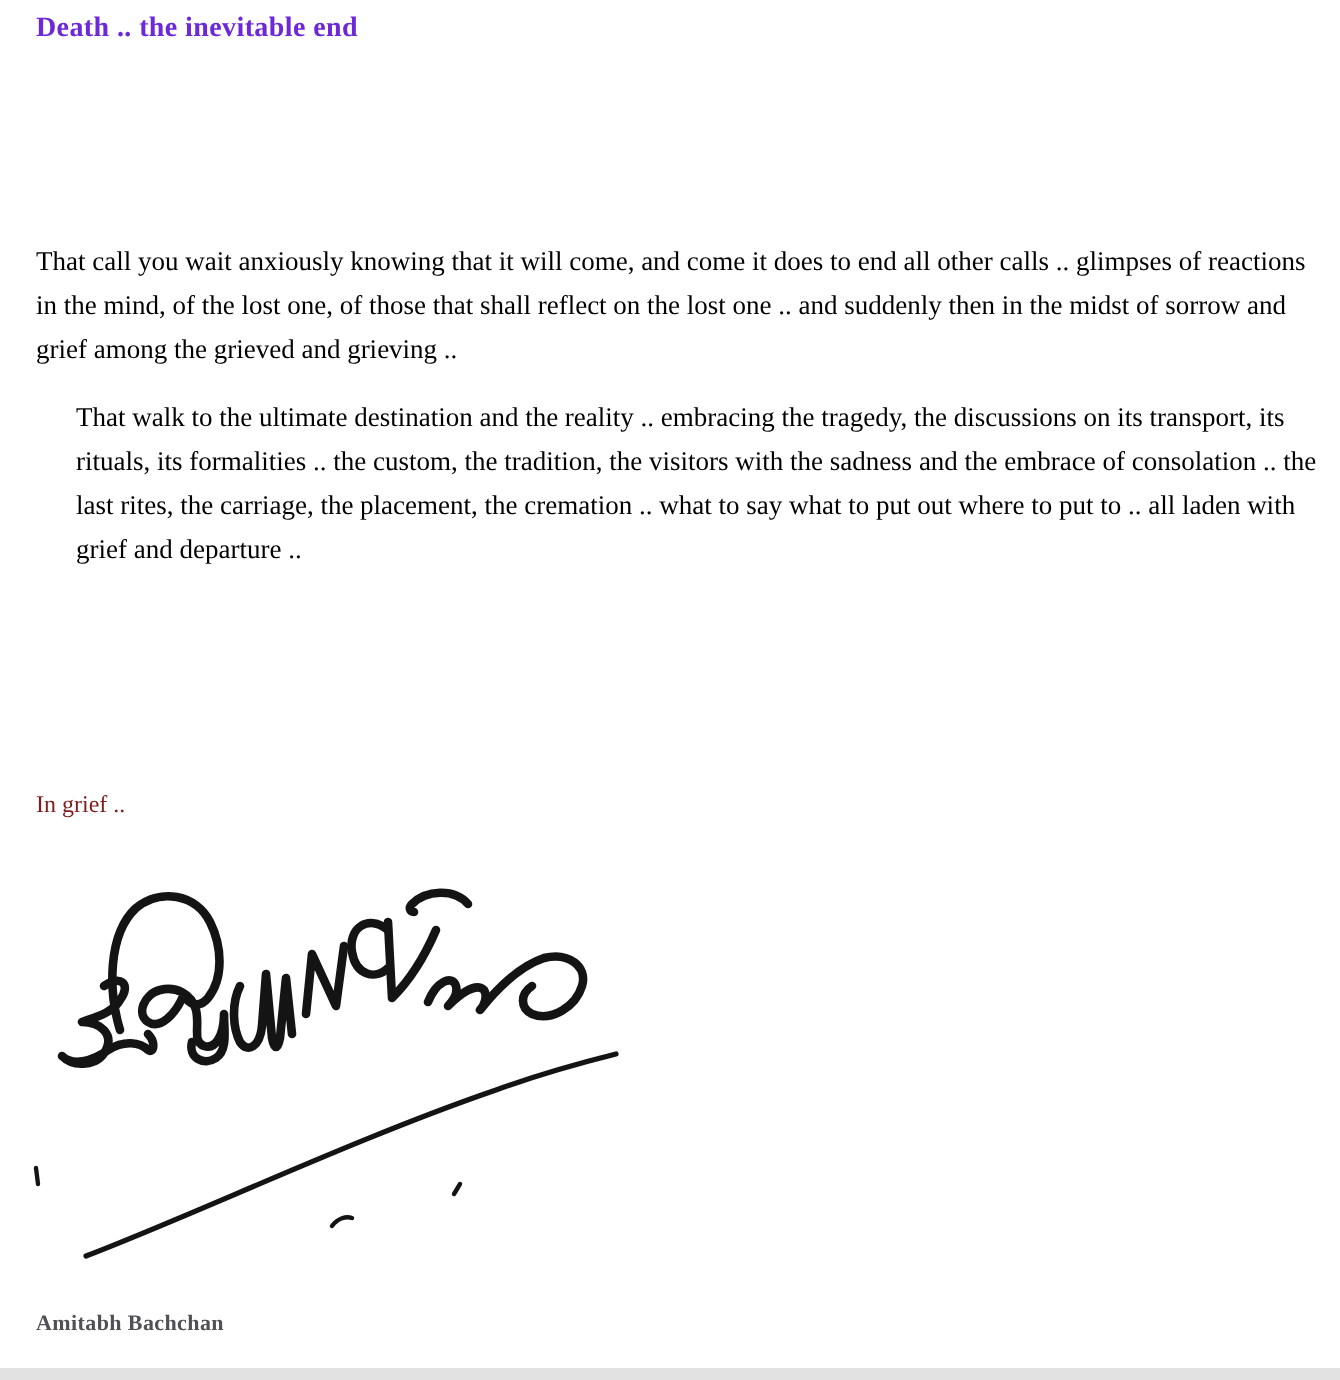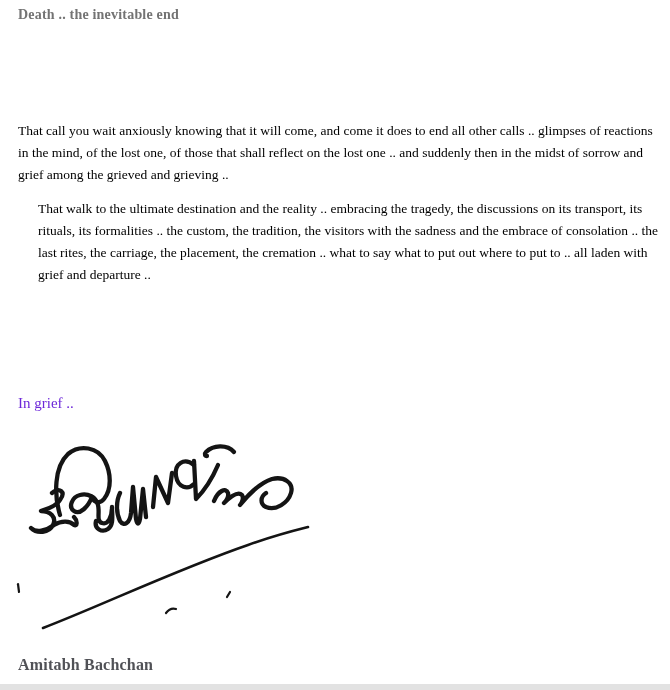--- a/index.html
+++ b/index.html
@@ -15,41 +15,41 @@
     overflow: hidden;
     font-family: "Liberation Serif", serif;
   }
   .doc-title {
     position: absolute;
     top: 7px;
     left: 18px;
     width: 634px;
     font-size: 14px;
     font-weight: bold;
-    color: #737373;
+    color: #6d28d9;
     letter-spacing: 0.2px;
   }
   .para {
     position: absolute;
     left: 18px;
     width: 636px;
     font-size: 13.5px;
     line-height: 22px;
     color: #000000;
     margin: 0;
   }
   .para-1 { top: 120px; }
   .para-2 { top: 198px; margin-left: 20px; }
   .para-3 { top: 293px; }
   .closing {
     position: absolute;
     top: 395px;
     left: 18px;
-    font-size: 15px;
-    color: #6d28d9;
+    font-size: 12px;
+    color: #7f1d1d;
   }
   .signature {
     position: absolute;
     top: 437px;
     left: 8px;
     width: 320px;
     height: 205px;
   }
   .signature path {
     fill: none;
@@ -57,21 +57,21 @@
     stroke-linecap: round;
     stroke-linejoin: round;
   }
   .sig-main { stroke-width: 4.3px; }
   .sig-thin { stroke-width: 2.6px; }
   .sig-mark { stroke-width: 2.2px; }
   .signee-name {
     position: absolute;
     top: 656px;
     left: 18px;
-    font-size: 16px;
+    font-size: 11px;
     font-weight: bold;
     color: #505156;
     letter-spacing: 0.2px;
   }
   .bottom-bar {
     position: absolute;
     bottom: 0;
     left: 0;
     width: 670px;
     height: 6px;

